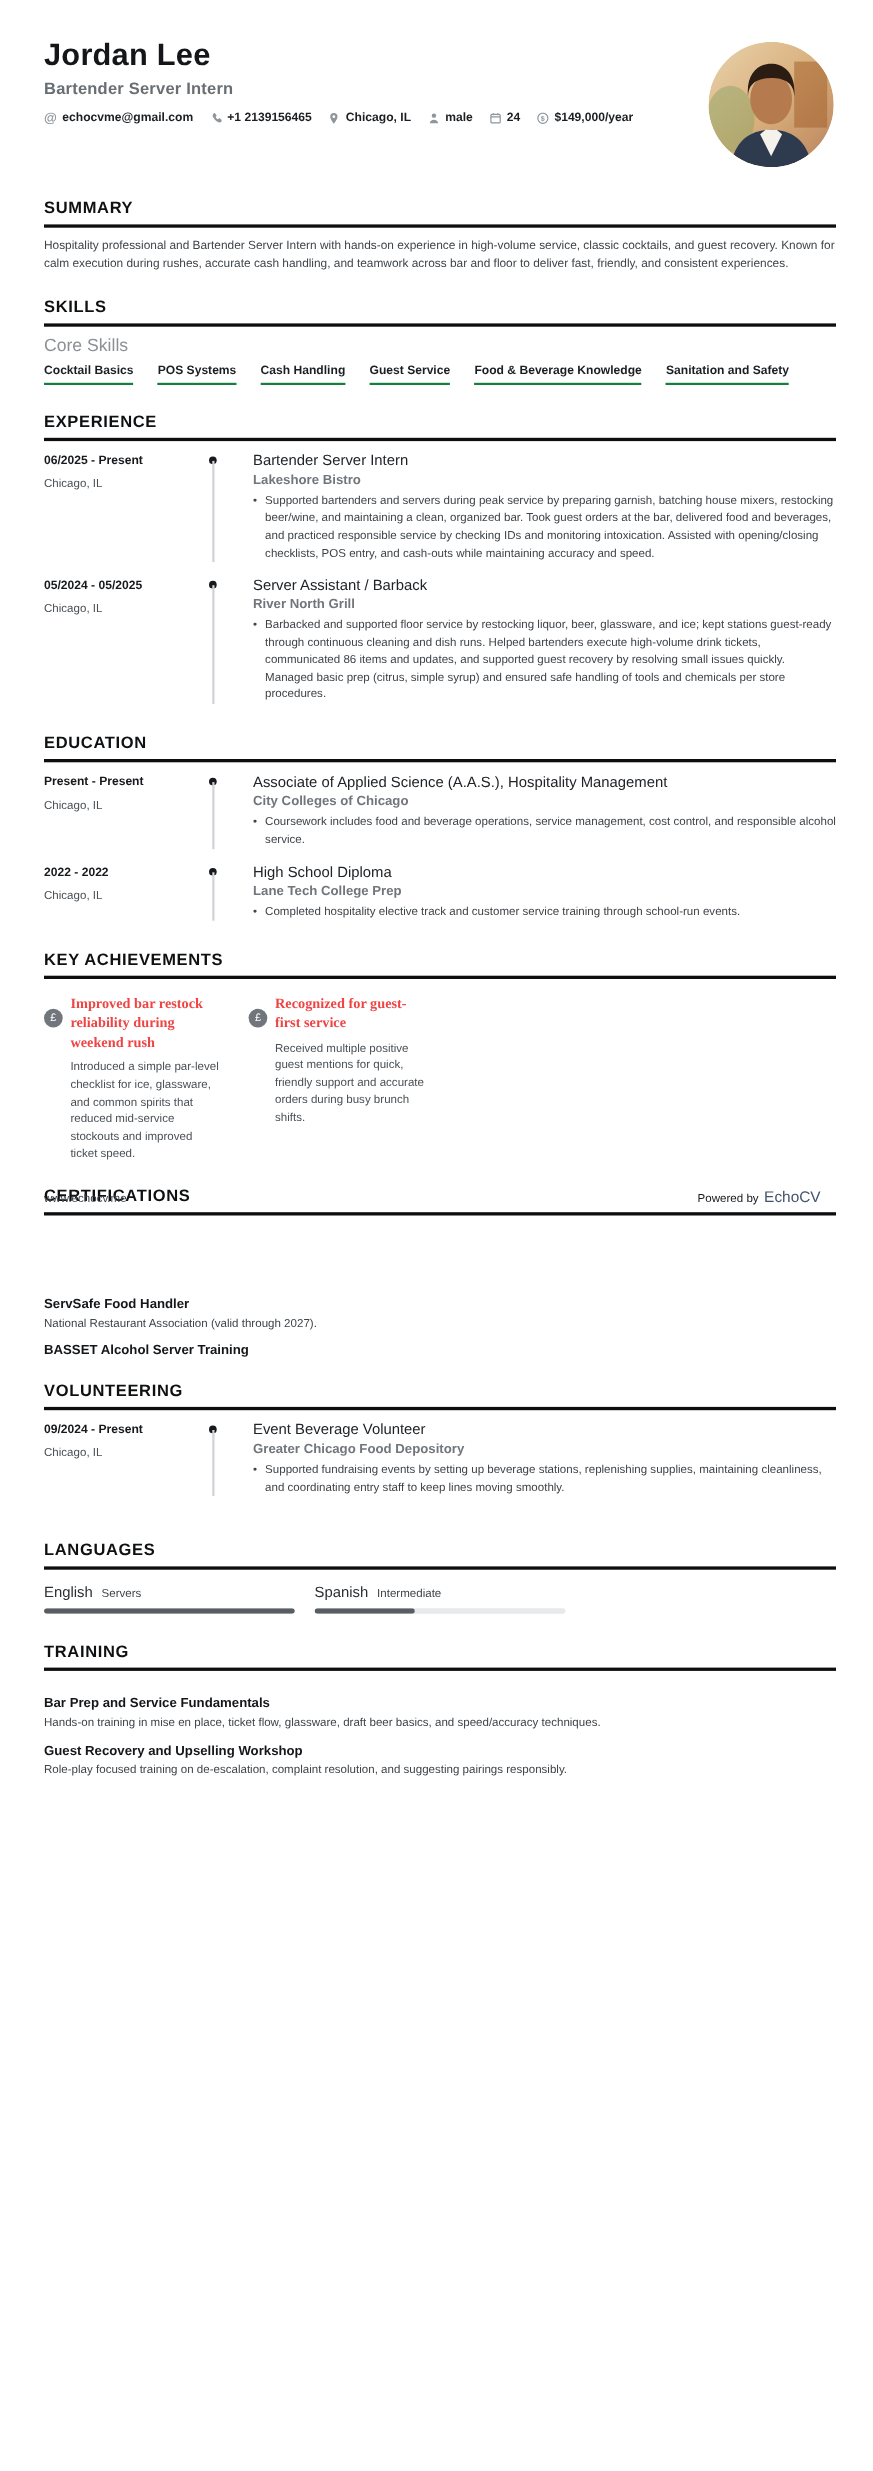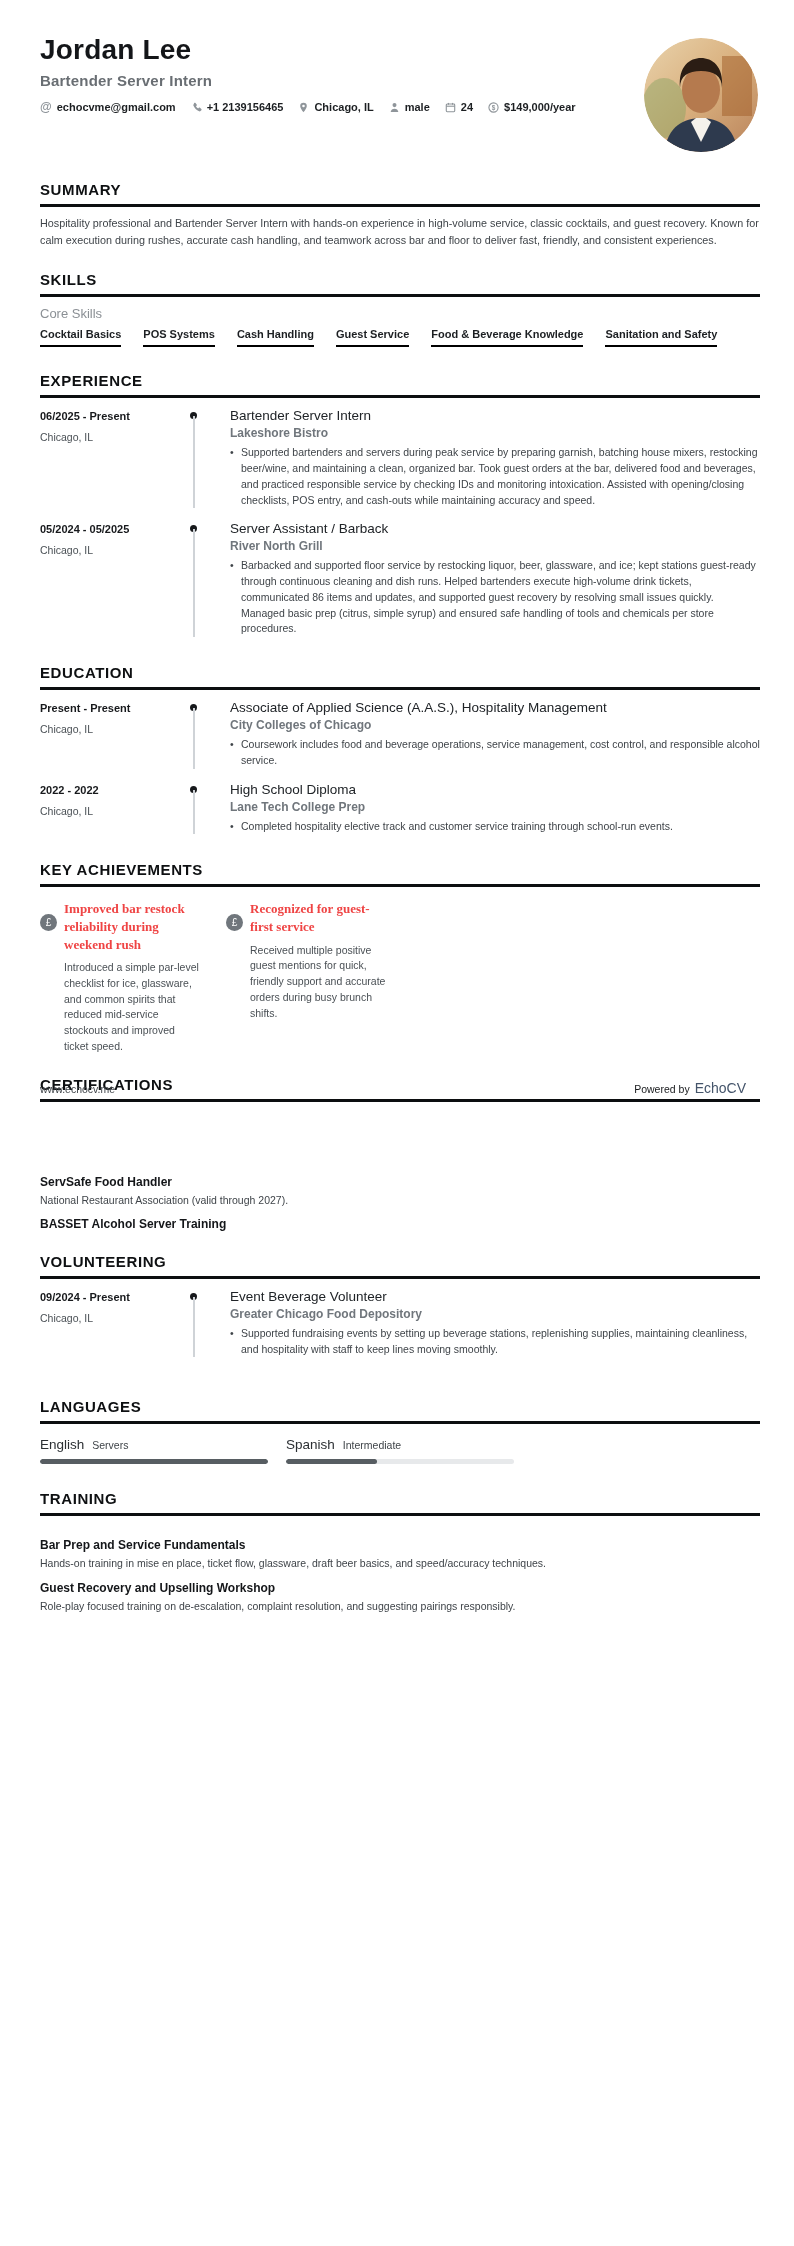--- a/index.html
+++ b/index.html
@@ -19,23 +19,23 @@
   .at-glyph { font-size:12px; font-weight:bold; color:#8f959a; }
   .avatar-wrap { position:absolute; top:38px; right:36px; width:114px; height:114px; border-radius:50%; overflow:hidden; }
   
   .section { margin-top:26px; }
   .section-heading {
     font-size:15px; font-weight:bold; letter-spacing:.6px; color:#0e1012;
     border-bottom:3px solid #0c0e10; padding-bottom:6px; text-transform:uppercase;
   }
   .summary-text { margin-top:8px; font-size:10.8px; line-height:1.55; color:#3f4449; max-width:726px; }
   
-  .skills-group-label { margin-top:9px; font-size:13px; color:#8b9095; }
+  .skills-group-label { margin-top:9px; font-size:16px; color:#8b9095; }
   .skills-row { margin-top:7px; display:flex; gap:22px; flex-wrap:wrap; }
-  .skill-chip { font-size:11px; font-weight:bold; color:#1c1f22; border-bottom:2px solid #000000; padding-bottom:5px; }
+  .skill-chip { font-size:11px; font-weight:bold; color:#1c1f22; border-bottom:2px solid #15803d; padding-bottom:5px; }
   
   .entries { margin-top:10px; }
   .entry { display:grid; grid-template-columns:150px 26px 1fr; padding-bottom:13px; }
   .entry-dates { font-size:11px; font-weight:bold; color:#17191c; padding-top:2px; }
   .entry-location { margin-top:9px; font-size:10.5px; color:#4a5055; }
   .entry-timeline { position:relative; }
   .entry-timeline .tl-line { position:absolute; left:3px; top:8px; bottom:0; width:1.5px; background:#cfd3d7; }
   .entry-timeline .tl-dot { position:absolute; left:0; top:4px; width:7px; height:7px; border-radius:50%; background:#17191c; }
   .entry-body { padding-left:14px; }
   .entry-title { font-size:13.5px; color:#202428; }
@@ -298,21 +298,21 @@
           <div class="entry-location">Chicago, IL</div>
         </div>
         <div class="entry-timeline">
             <span class="tl-dot"></span>
             <span class="tl-line"></span>
           </div>
         <div class="entry-body">
           <div class="entry-title">Event Beverage Volunteer</div>
           <div class="entry-org">Greater Chicago Food Depository</div>
           <ul class="entry-bullets">
-            <li>Supported fundraising events by setting up beverage stations, replenishing supplies, maintaining cleanliness, and hospitality with staff to keep lines moving smoothly.</li>
+            <li>Supported fundraising events by setting up beverage stations, replenishing supplies, maintaining cleanliness, and coordinating entry staff to keep lines moving smoothly.</li>
           </ul>
         </div>
       </div>
     </div>
   </div>
 
   <div class="section" style="margin-top:28px;">
     <div class="section-heading">LANGUAGES</div>
     <div class="lang-grid">
       <div>

